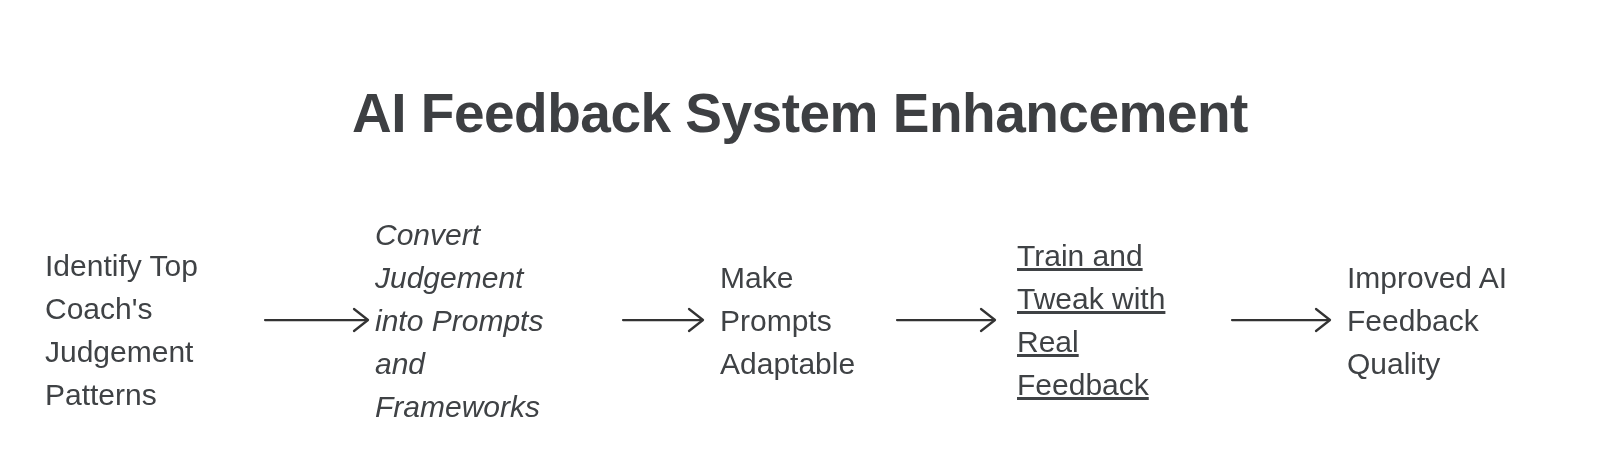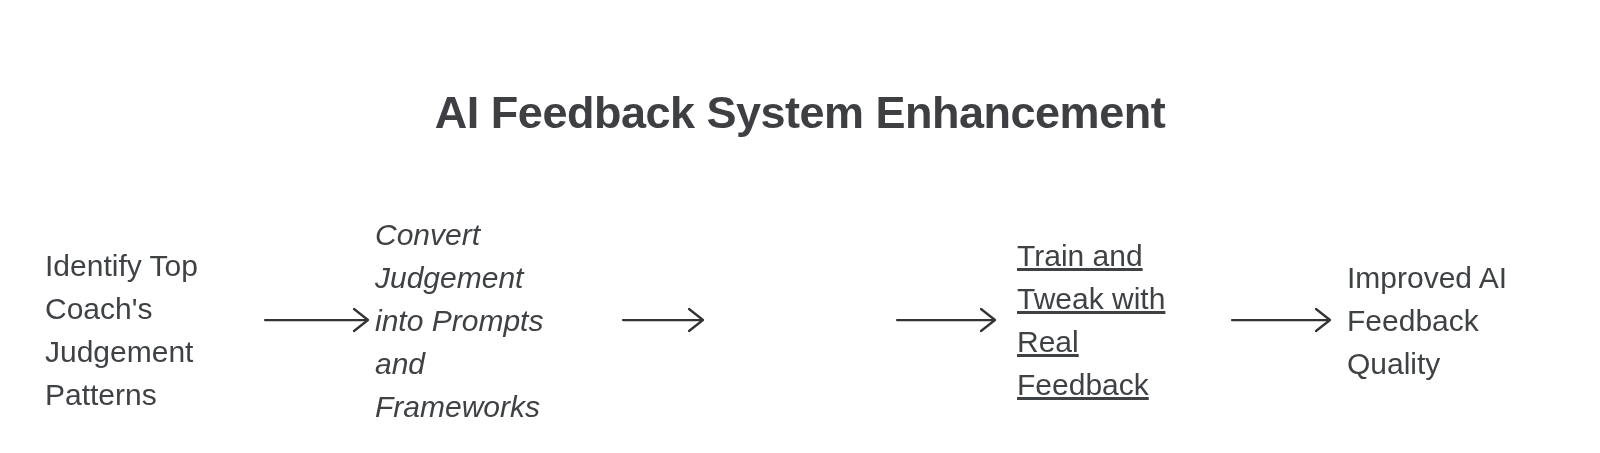--- a/index.html
+++ b/index.html
@@ -15,21 +15,21 @@
       overflow: hidden;
       font-family: "Liberation Sans", sans-serif;
     }
     .title {
       position: absolute;
       top: 87px;
       left: 0;
       right: 0;
       margin: 0;
       text-align: center;
-      font-size: 45px;
+      font-size: 55px;
       line-height: 52px;
       font-weight: 700;
       letter-spacing: -0.5px;
       color: #3d3f42;
     }
     .node {
       position: absolute;
       font-size: 30px;
       line-height: 43px;
       font-weight: 400;
@@ -80,20 +80,23 @@
 Judgement
 into Prompts
 and
 Frameworks</div>
 
   <svg class="arrow arrow-2" width="85" height="34" aria-hidden="true">
     <line x1="2" y1="17" x2="80" y2="17"></line>
     <polyline points="68,6 82,17 68,28"></polyline>
   </svg>
 
+  <div class="node node-3">Make
+Prompts
+Adaptable</div>
 
   <svg class="arrow arrow-3" width="103" height="34" aria-hidden="true">
     <line x1="2" y1="17" x2="98" y2="17"></line>
     <polyline points="86,6 100,17 86,28"></polyline>
   </svg>
 
   <div class="node node-4">Train and
 Tweak with
 Real
 Feedback</div>

